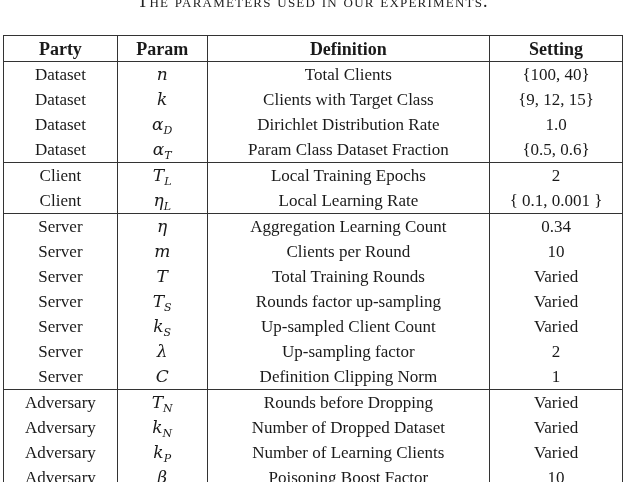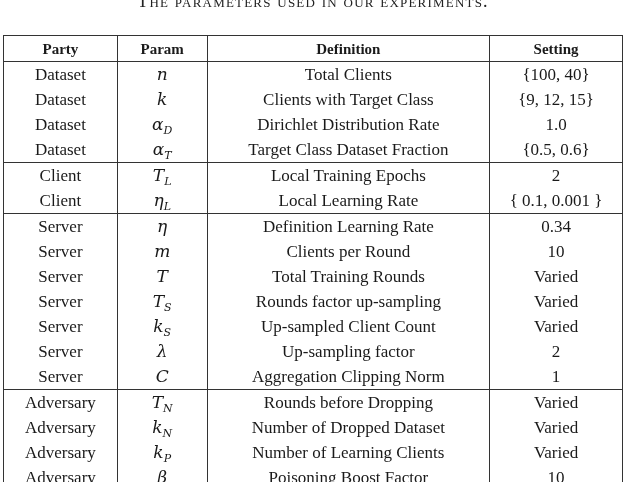--- a/index.html
+++ b/index.html
@@ -40,21 +40,21 @@
     border-left: 1.5px solid #333;
     border-right: 1.5px solid #333;
     padding: 0;
     text-align: center;
     height: 24.4px;
     line-height: 24px;
     white-space: nowrap;
   }
   table.params th {
     font-weight: bold;
-    font-size: 15px;
+    font-size: 18px;
     height: 25px;
     border-bottom: 1.5px solid #333;
   }
   col.c-party { width: 114px; }
   col.c-param { width: 90px; }
   col.c-def { width: 283px; }
   col.c-set { width: 133px; }
   tr.section-start td { border-top: 1.5px solid #333; }
   .math {
     font-family: "DejaVu Serif", "Liberation Serif", serif;
@@ -102,39 +102,39 @@
       </tr>
       <tr>
         <td>Dataset</td>
         <td><span class="math"><span>α</span><sub>D</sub></span></td>
         <td>Dirichlet Distribution Rate</td>
         <td>1.0</td>
       </tr>
       <tr>
         <td>Dataset</td>
         <td><span class="math"><span>α</span><sub>T</sub></span></td>
-        <td>Target Class Dataset Fraction</td>
+        <td>Param Class Dataset Fraction</td>
         <td>{0.5, 0.6}</td>
       </tr>
       <tr class="section-start">
         <td>Client</td>
         <td><span class="math"><span>T</span><sub>L</sub></span></td>
         <td>Local Training Epochs</td>
         <td>2</td>
       </tr>
       <tr>
         <td>Client</td>
         <td><span class="math"><span>η</span><sub>L</sub></span></td>
         <td>Local Learning Rate</td>
         <td>{ 0.1, 0.001 }</td>
       </tr>
       <tr class="section-start">
         <td>Server</td>
         <td><span class="math"><span>η</span><sub></sub></span></td>
-        <td>Definition Learning Rate</td>
+        <td>Aggregation Learning Count</td>
         <td>0.34</td>
       </tr>
       <tr>
         <td>Server</td>
         <td><span class="math"><span>m</span><sub></sub></span></td>
         <td>Clients per Round</td>
         <td>10</td>
       </tr>
       <tr>
         <td>Server</td>
@@ -156,21 +156,21 @@
       </tr>
       <tr>
         <td>Server</td>
         <td><span class="math"><span>λ</span><sub></sub></span></td>
         <td>Up-sampling factor</td>
         <td>2</td>
       </tr>
       <tr>
         <td>Server</td>
         <td><span class="math"><span>C</span><sub></sub></span></td>
-        <td>Aggregation Clipping Norm</td>
+        <td>Definition Clipping Norm</td>
         <td>1</td>
       </tr>
       <tr class="section-start">
         <td>Adversary</td>
         <td><span class="math"><span>T</span><sub>N</sub></span></td>
         <td>Rounds before Dropping</td>
         <td>Varied</td>
       </tr>
       <tr>
         <td>Adversary</td>

